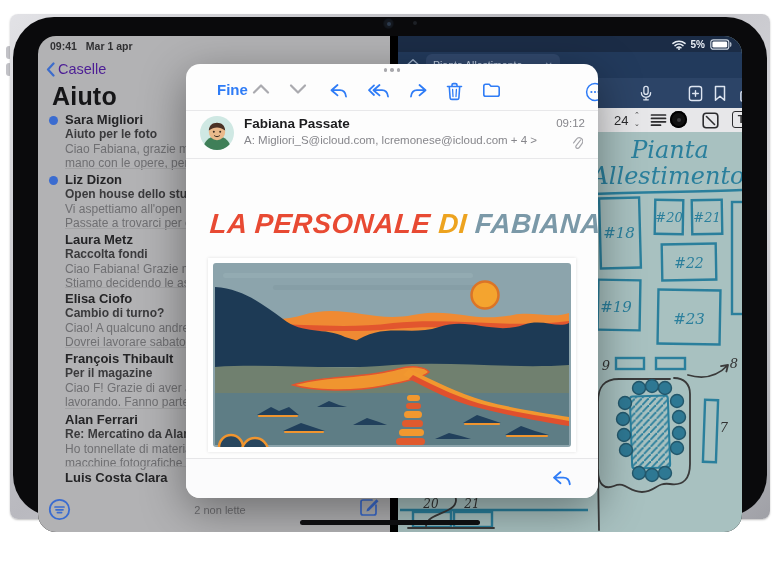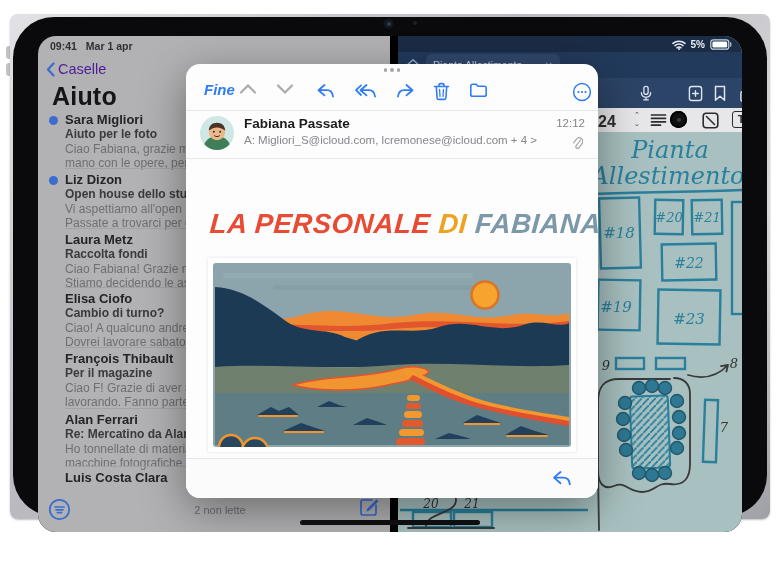--- a/index.html
+++ b/index.html
@@ -50,40 +50,40 @@
               color:#e9eef5; font-size:10px; font-weight:600; }
   .band-tab { position:absolute; left:0; top:16px; width:344px; height:26px; background:#223a5c; }
   .home-ic { position:absolute; left:7px; top:5px; color:#9db0c9; }
   .tab { position:absolute; left:28px; top:2px; width:134px; height:22px; background:#31486c; border-radius:6px;
          display:flex; align-items:center; padding:0 7px; gap:4px; color:#c3cfe1; font-size:10.5px; }
   .tab .chev { font-size:9px; color:#93a5c0; }
   .tab .close { margin-left:auto; font-size:10px; color:#8fa0bb; }
   .band-tools { position:absolute; left:0; top:42px; width:344px; height:30px; background:#2c4467; color:#dde5f1; }
   .tool-ic { position:absolute; top:7px; }
   .band-format { position:absolute; left:0; top:72px; width:344px; height:24px; background:#e7e7e9; color:#2c2c2e; }
-  .fsize { position:absolute; left:200px; top:5px; font-size:16px; font-weight:700; color:#2c2c2e; }
+  .fsize { position:absolute; left:216px; top:5px; font-size:13px; font-weight:400; color:#2c2c2e; }
   .fstep { position:absolute; left:236px; top:2px; font-size:7px; line-height:9px; color:#3a3a3c; text-align:center; }
   .fmt-ic { position:absolute; top:4px; }
   .color-dot { position:absolute; left:272px; top:3px; width:17px; height:17px; border-radius:50%; background:#111;
                box-shadow:inset 0 0 0 2px #000; }
   .color-dot::after { content:""; position:absolute; left:6.5px; top:6.5px; width:4px; height:4px; border-radius:50%; background:#3c3c3e; }
   .tbox { position:absolute; left:334px; top:3px; width:18px; height:17px; border:1.6px solid #2c2c2e; border-radius:3px;
           font-size:11px; font-weight:700; text-align:center; line-height:14px; color:#2c2c2e; }
   .canvas-svg { position:absolute; left:0; top:96px; }
   .hw { fill:#2a7f9c; font-family:"DejaVu Serif", serif; font-style:italic; }
   .hwb { fill:#333; font-family:"DejaVu Serif", serif; font-style:italic; }
   .frame { fill:none; stroke:#2a7f9c; stroke-width:2.4; }
   .blk { fill:none; stroke:#3a3a3a; stroke-width:1.8; stroke-linecap:round; }
 
   
   .msg-win { position:absolute; left:148px; top:28px; width:412px; height:434px; background:#fdfdfd;
              border-radius:14px; box-shadow:0 12px 45px rgba(0,0,0,.40); z-index:30; overflow:hidden; }
   .handle { position:absolute; left:0; right:0; top:4px; display:flex; justify-content:center; gap:3px; }
   .handle i { width:3.5px; height:3.5px; border-radius:50%; background:#a9a9ad; }
-  .w-toolbar { position:absolute; left:4px; top:12px; width:412px; height:32px; color:#2f7cf6;font-style:italic; }
+  .w-toolbar { position:absolute; left:17px; top:12px; width:412px; height:32px; color:#2f7cf6; }
   .w-fine { position:absolute; left:14px; top:5px; font-size:15px; font-weight:600; color:#2f7cf6; }
   .w-ic { position:absolute; top:6px; }
   .gray-ic { color:#aaaaaf; }
   .wsep { position:absolute; left:0; right:0; height:1px; background:#e8e8ea; }
   .w-avatar { position:absolute; left:14px; top:52px; width:34px; height:34px; border-radius:50%; background:#cfe8e3; overflow:hidden; }
   .w-sender { position:absolute; left:58px; top:52px; font-size:13.5px; font-weight:700; color:#1c1c1e; }
   .w-recips { position:absolute; left:58px; top:70px; font-size:11.5px; color:#86868b; white-space:nowrap; }
   .w-time { position:absolute; right:13px; top:53px; font-size:11.5px; color:#86868b; }
   .w-clip { position:absolute; right:15px; top:72px; color:#a5a5aa; }
   .w-subject { position:absolute; left:25px; top:110px; font-size:14px; font-weight:700; color:#1c1c1e; }
@@ -417,21 +417,21 @@
             <circle cx="17" cy="34" r="14" fill="#3f7f58"></circle>
             <circle cx="17" cy="16" r="8.2" fill="#eab98b"></circle>
             <path d="M8.8 14.5 C9 9.5 12.5 6.8 17 6.8 C21.5 6.8 25 9.5 25.2 14.5 C22 12.2 20 11.4 17 11.4 C14 11.4 11.8 12.3 8.8 14.5 Z" fill="#4a3225"></path>
             <circle cx="13.8" cy="15.8" r="1" fill="#3a2a20"></circle>
               <circle cx="20.2" cy="15.8" r="1" fill="#3a2a20"></circle>
             <path d="M14.5 19.8 C16 21 18 21 19.5 19.8" fill="none" stroke="#3a2a20" stroke-width="1" stroke-linecap="round"></path>
           </svg>
         </div>
         <div class="w-sender">Fabiana Passate</div>
         <div class="w-recips">A: Migliori_S@icloud.com, lcremonese@icloud.com + 4 &gt;</div>
-        <div class="w-time">12:12</div>
+        <div class="w-time">09:12</div>
         <span class="w-clip">
           <svg width="11" height="13" viewBox="0 0 11 13">
             <path d="M8.6 3 L4.2 8.6 C3.4 9.6 3.9 11 5.1 11.3 C6 11.5 6.8 11.1 7.3 10.4 L10 6.6 C11.4 4.7 10.9 2.2 9 1.2 C7.3 0.3 5.4 0.9 4.3 2.3 L1.6 5.9" fill="none" stroke="#a5a5aa" stroke-width="1.2" stroke-linecap="round"></path>
           </svg>
         </span>
         <div class="wsep" style="top:94px"></div>
 
 
         <div class="poster-title"><span style="color:#e84a33">LA PERSONALE</span><span style="color:#eda31f"> DI </span><span style="color:#7b99a8">FABIANA</span></div>
 

